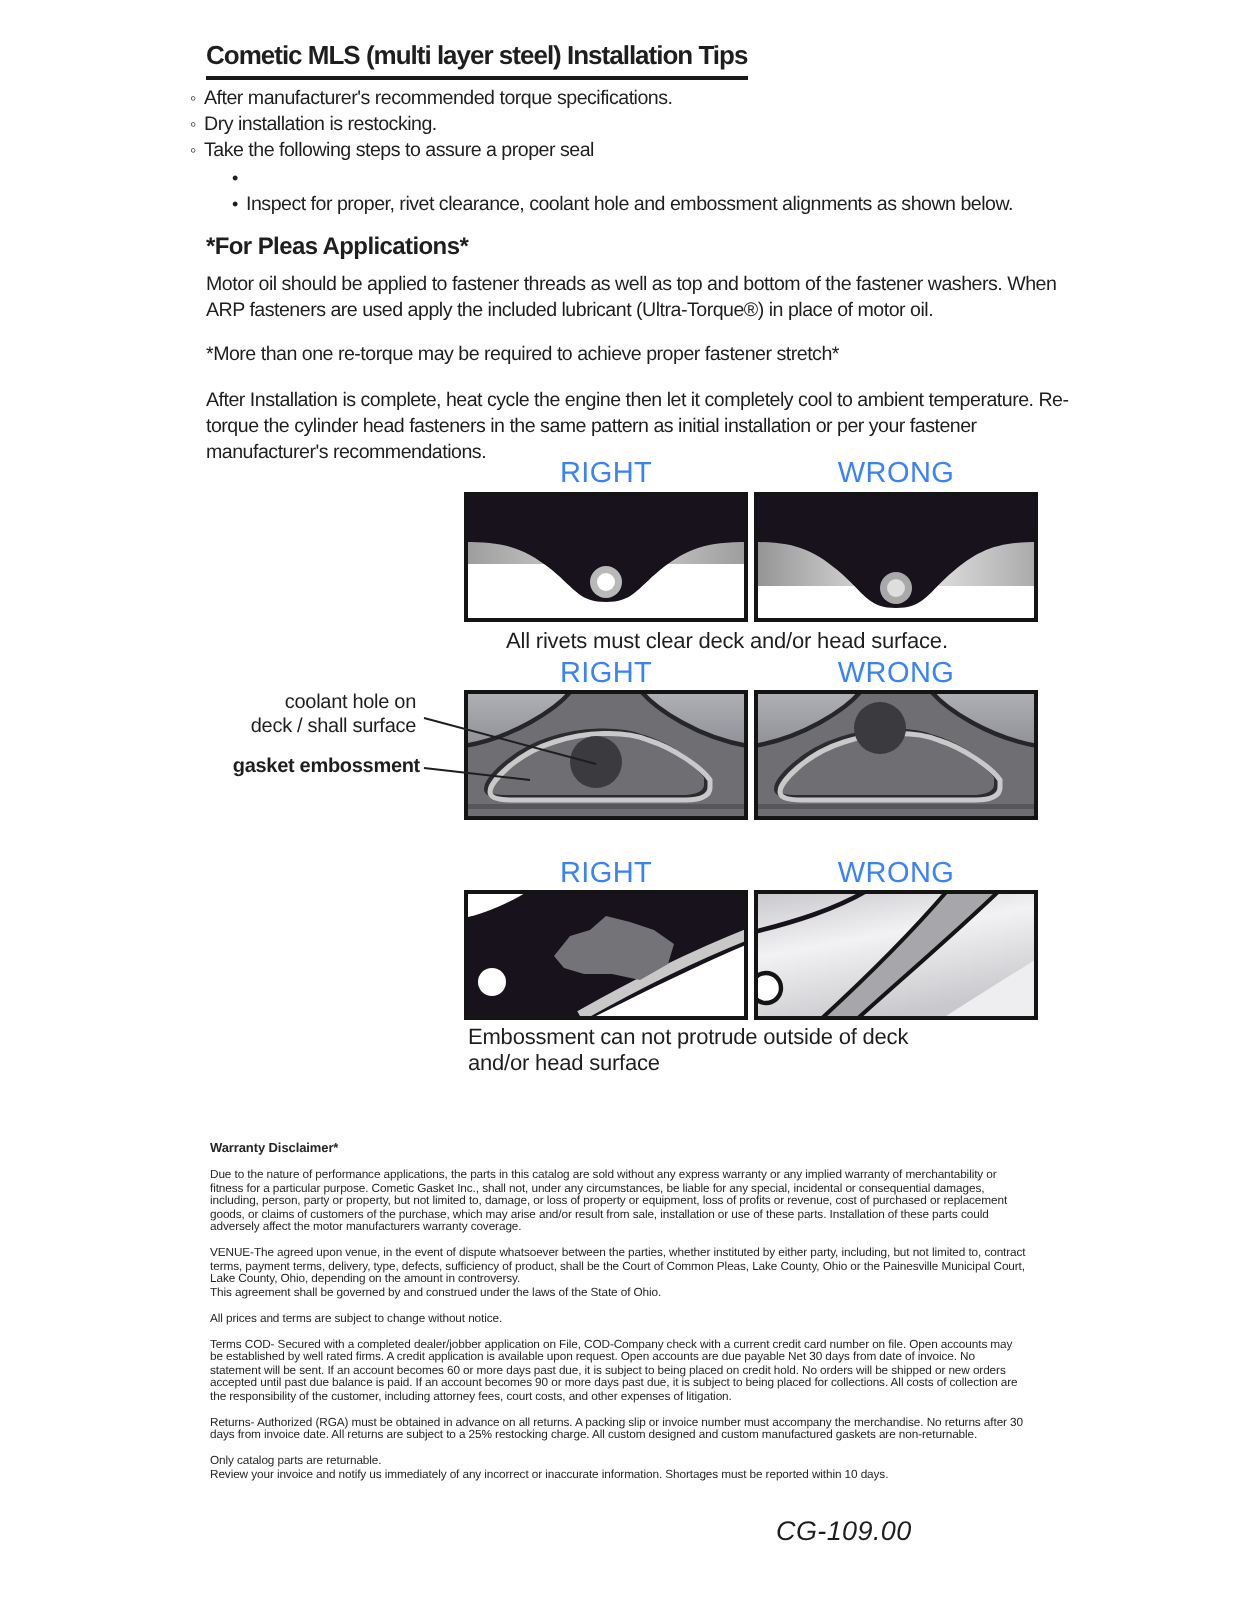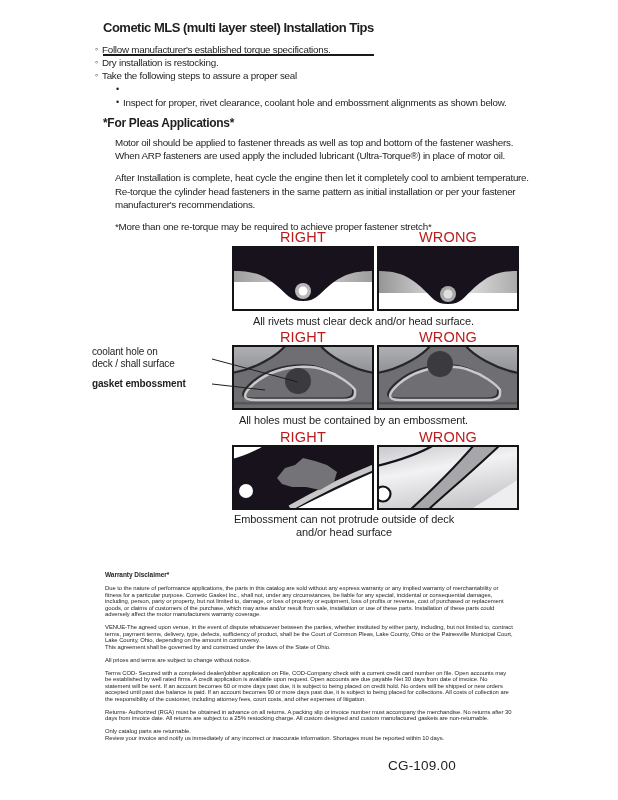--- a/index.html
+++ b/index.html
@@ -4,57 +4,57 @@
 <style>
   html,body { margin:0; padding:0; background:#ffffff; }
   .page {
     position:relative; width:618px; height:800px; background:#ffffff;
     font-family:"Liberation Sans", sans-serif; color:#1e1e1e; overflow:hidden;
   }
   
   .title {
     position:absolute; left:103px; top:20px; margin:0;
     font-size:13px; font-weight:bold; letter-spacing:-0.5px;
-    border-bottom:2px solid #1a1a1a; padding-bottom:19px; display:inline-block;
+    border-bottom:2px solid #1a1a1a; padding-bottom:3px; display:inline-block;
   }
   
   .bullets { position:absolute; left:95px; top:43px; font-size:9.8px; letter-spacing:-0.25px; }
   .bullet-row { display:flex; line-height:13.2px; white-space:nowrap; }
   .bullet-row .marker { width:7px; flex:0 0 7px; font-size:9px; }
   .bullet-row.sub { margin-left:21px; }
   
   .diesel { position:absolute; left:103px; top:116px; width:432px; }
   .diesel h2 { margin:0 0 6px 0; font-size:12px; font-weight:bold; letter-spacing:-0.3px; }
-  .diesel p { margin:0 0 9px 12px; font-size:9.8px; line-height:13.2px; letter-spacing:-0.25px; }
-  
-  .dlabel { position:absolute; width:142px; text-align:center; font-size:14.5px; letter-spacing:0.2px; color:#b91c1c; }
+  .diesel p { margin:0 0 9px 0; font-size:9.8px; line-height:13.2px; letter-spacing:-0.25px; }
+  
+  .dlabel { position:absolute; width:142px; text-align:center; font-size:14.5px; letter-spacing:0.2px; color:#3b82f6; }
   .dbox { position:absolute; width:142px; height:65px; }
   .dbox svg { display:block; width:142px; height:65px; }
   .caption { position:absolute; font-size:11px; letter-spacing:-0.1px; line-height:12.5px; }
-  .callout { position:absolute; font-size:10px; letter-spacing:-0.15px; line-height:11.5px; text-align:left; }
+  .callout { position:absolute; font-size:10px; letter-spacing:-0.15px; line-height:11.5px; text-align:right; }
   .leader { position:absolute; left:205px; top:350px; width:105px; height:45px; }
   
   .legal { position:absolute; left:105px; top:571px; width:409px; color:#262626; }
   .legal h3 { margin:0 0 7px 0; font-size:6.5px; font-weight:bold; letter-spacing:-0.05px; }
   .lp { margin:0; font-size:5.9px; line-height:6.5px; letter-spacing:-0.05px; }
   .mb { margin-bottom:6.5px; }
   
-  .code { position:absolute; left:388px; top:758px; font-size:13.5px; letter-spacing:0.2px; }
+  .code { position:absolute; left:388px; top:758px; font-size:13.5px; letter-spacing:0.2px;font-style:italic; }
 </style>
 </head>
 <body>
 
 <div class="page">
 
   <h1 class="title">Cometic MLS (multi layer steel) Installation Tips</h1>
 
   <div class="bullets">
     <div class="bullet-row">
       <span class="marker">◦</span>
-      <span>Follow manufacturer's established torque specifications.</span>
+      <span>After manufacturer's recommended torque specifications.</span>
     </div>
     <div class="bullet-row">
       <span class="marker">◦</span>
       <span>Dry installation is restocking.</span>
     </div>
     <div class="bullet-row">
       <span class="marker">◦</span>
       <span>Take the following steps to assure a proper seal</span>
     </div>
     <div class="bullet-row sub">
@@ -62,22 +62,22 @@
     </div>
     <div class="bullet-row sub">
       <span class="marker">•</span>
       <span>Inspect for proper, rivet clearance, coolant hole and embossment alignments as shown below.</span>
     </div>
   </div>
 
   <div class="diesel">
     <h2>*For Pleas Applications*</h2>
     <p>Motor oil should be applied to fastener threads as well as top and bottom of the fastener washers. When ARP fasteners are used apply the included lubricant (Ultra-Torque®) in place of motor oil.</p>
+    <p>*More than one re-torque may be required to achieve proper fastener stretch*</p>
     <p>After Installation is complete, heat cycle the engine then let it completely cool to ambient temperature. Re-torque the cylinder head fasteners in the same pattern as initial installation or per your fastener manufacturer's recommendations.</p>
-    <p>*More than one re-torque may be required to achieve proper fastener stretch*</p>
   </div>
 
   <div class="dlabel" style="left:232px; top:229px;">RIGHT</div>
   <div class="dlabel" style="left:377px; top:229px;">WRONG</div>
 
   <div class="dbox" style="left:232px; top:246px;">
     <svg viewBox="0 0 142 65">
       <defs>
         <linearGradient id="gb1" x1="0" y1="0" x2="1" y2="0">
           <stop offset="0" stop-color="#9c9c9c"></stop>
@@ -163,21 +163,20 @@
   </div>
   <div class="callout" style="left:92px; top:378px; width:118px;font-weight:bold;">
     <div>gasket embossment</div>
   </div>
 
   <svg class="leader" viewBox="0 0 105 45">
     <line x1="7" y1="9" x2="93" y2="32" stroke="#1e1e1e" stroke-width="1"></line>
     <line x1="7" y1="34" x2="60" y2="40" stroke="#1e1e1e" stroke-width="1"></line>
   </svg>
 
-  <div class="caption" style="left:239px; top:414px;">All holes must be contained by an embossment.</div>
 
   <div class="dlabel" style="left:232px; top:429px;">RIGHT</div>
   <div class="dlabel" style="left:377px; top:429px;">WRONG</div>
 
   <div class="dbox" style="left:232px; top:445px;">
     <svg viewBox="0 0 142 65">
       <rect width="142" height="65" fill="#17121b"></rect>
       <path d="M0,0 L33,0 C22,7 9,12 0,14 Z" fill="#ffffff"></path>
       <path d="M142,27 C114,39 88,52 62,65 L142,65 Z" fill="#ffffff"></path>
       <path d="M142,22 C112,34 86,47 58,63" fill="none" stroke="#c8c8c8" stroke-width="5.5"></path>
@@ -198,21 +197,21 @@
       </defs>
       <rect width="142" height="65" fill="url(#sw1)"></rect>
       <path d="M0,21 C20,16 40,10 57,0" fill="none" stroke="#17121b" stroke-width="2.3"></path>
       <path d="M97,0 L123,0 C99,23 73,45 51,65 L33,65 C57,43 79,21 97,0 Z" fill="#a6a6ab" stroke="#141414" stroke-width="2"></path>
       <path d="M142,34 C123,46 107,56 93,65 L142,65 Z" fill="#eeeef0"></path>
       <circle cx="6" cy="49" r="7.5" fill="#ffffff" stroke="#141414" stroke-width="2.2"></circle>
       <rect x="1" y="1" width="140" height="63" fill="none" stroke="#141414" stroke-width="2"></rect>
     </svg>
   </div>
 
-  <div class="caption" style="left:234px; top:513px;text-align:center;">
+  <div class="caption" style="left:234px; top:513px;">
     <div>Embossment can not protrude outside of deck</div>
     <div>and/or head surface</div>
   </div>
 
   <div class="legal">
     <h3>Warranty Disclaimer*</h3>
     <p class="lp mb">Due to the nature of performance applications, the parts in this catalog are sold without any express warranty or any implied warranty of merchantability or fitness for a particular purpose.  Cometic Gasket Inc., shall not, under any circumstances, be liable for any special, incidental or consequential damages, including, person, party or property, but not limited to, damage, or loss of property or equipment, loss of profits or revenue, cost of purchased or replacement goods, or claims of customers of the purchase, which may arise and/or result from sale, installation or use of these parts.  Installation of these parts could adversely affect the motor manufacturers warranty coverage.</p>
     <p class="lp">VENUE-The agreed upon venue, in the event of dispute whatsoever between the parties, whether instituted by either party, including, but not limited to, contract terms, payment terms, delivery, type, defects, sufficiency of product, shall be the Court of Common Pleas, Lake County, Ohio or the Painesville Municipal Court, Lake County, Ohio, depending on the amount in controversy.</p>
     <p class="lp mb">This agreement shall be governed by and construed under the laws of the State of Ohio.</p>
     <p class="lp mb">All prices and terms are subject to change without notice.</p>

